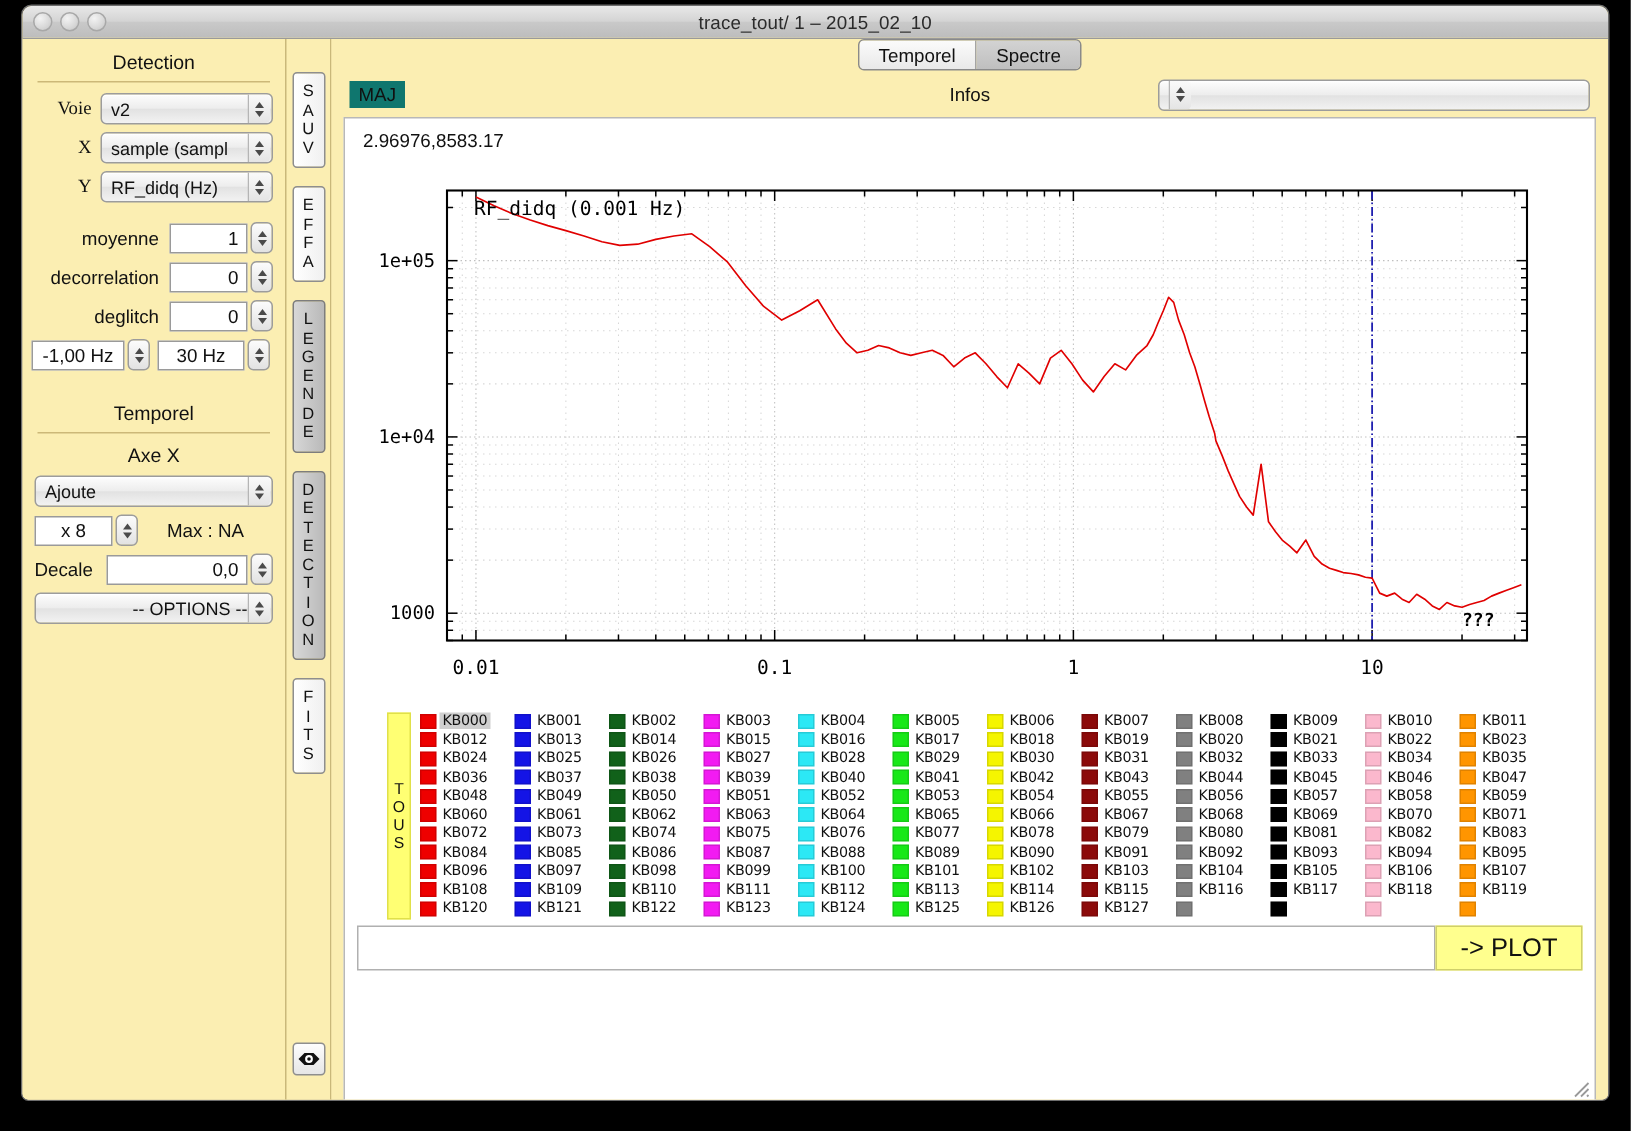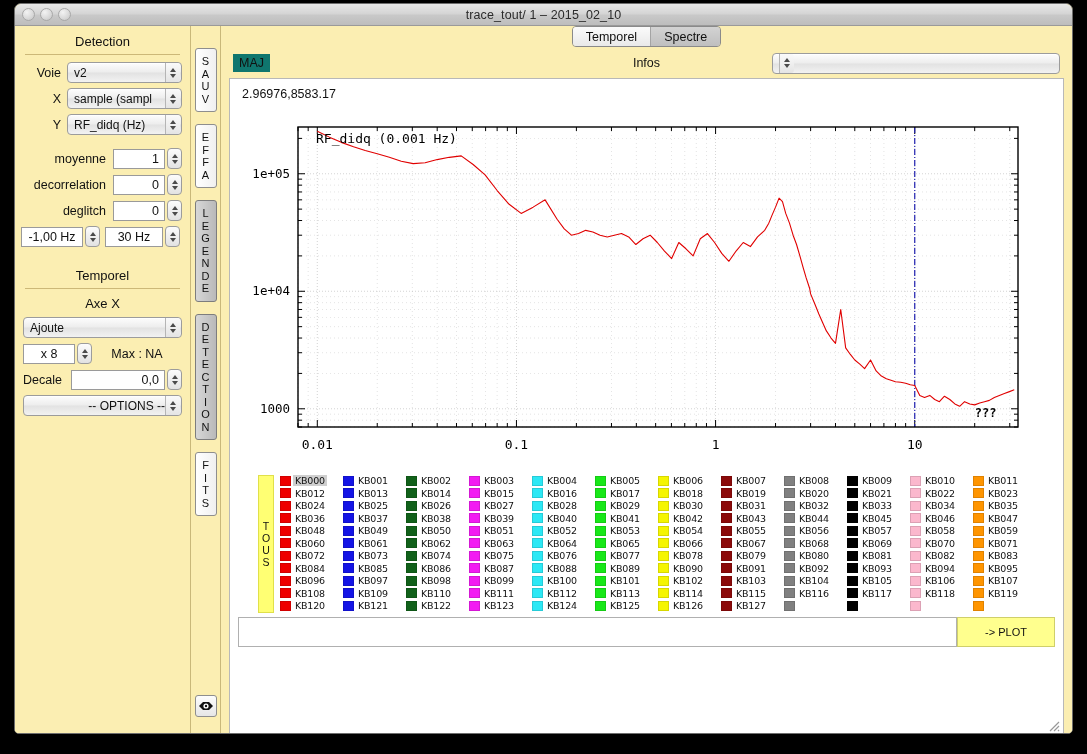--- a/index.html
+++ b/index.html
@@ -53,21 +53,21 @@
     position: relative;
   }
   .panel-title {
     text-align: center; font-size: 13px; color: #111;
     padding: 4px 0 5px 0;
   }
   .rule { height: 1px; background: #ccb878; margin: 0 10px 7px 10px; }
 
   .row { display: flex; align-items: center; margin: 0 0 5px 0; padding: 0 8px; }
   .row .lab { font-size: 12.5px; color: #111; text-align: right; }
-  .lab-w1 { width: 38px; margin-right: 6px; }
+  .lab-w1 { width: 38px; margin-right: 6px; font-family: Liberation Serif, serif; }
   .lab-wide { flex: 1; text-align: right; margin-right: 7px; font-size: 12.5px; }
 
   .combo {
     flex: 1; height: 21px; display: flex; align-items: center;
     background: linear-gradient(to bottom,#fdfdfd 0%,#ededed 48%,#e2e2e2 52%,#f2f2f2 100%);
     border: 1px solid #9c9c9c; border-radius: 4px;
     padding: 0 0 0 6px; font-size: 12px; color: #111;
     position: relative; box-shadow: 0 1px 0 rgba(255,255,255,.8) inset;
   }
   .combo .txt { flex: 1; overflow: hidden; white-space: nowrap; }
@@ -162,21 +162,21 @@
   .kb.hl { background: #cfcfcf; padding: 0 2px; margin-left: -2px; }
 
   
   #bottom { height: 46px; display: flex; align-items: center; padding: 0 8px 8px 8px; }
   #statusfield {
     flex: 1; height: 30px; background: #fff; border: 1px solid #b0b0b0;
   }
   #plotbtn {
     width: 98px; height: 30px; background: #ffff8e; border: 1px solid #cfcf6a;
     display: flex; align-items: center; justify-content: center;
-    font-size: 11px; color: #111;
+    font-size: 17px; color: #111;
   }
   #grip { position: absolute; right: 3px; bottom: 2px; width: 14px; height: 14px; }
 </style>
 </head>
 <body>
 
 <div id="desktop">
   <div id="window">
 
     <div id="titlebar">

